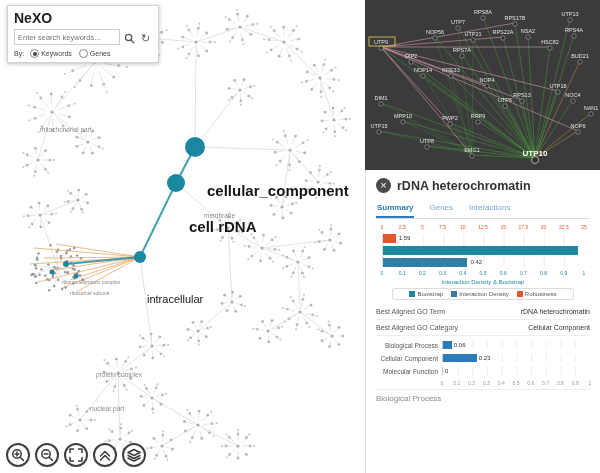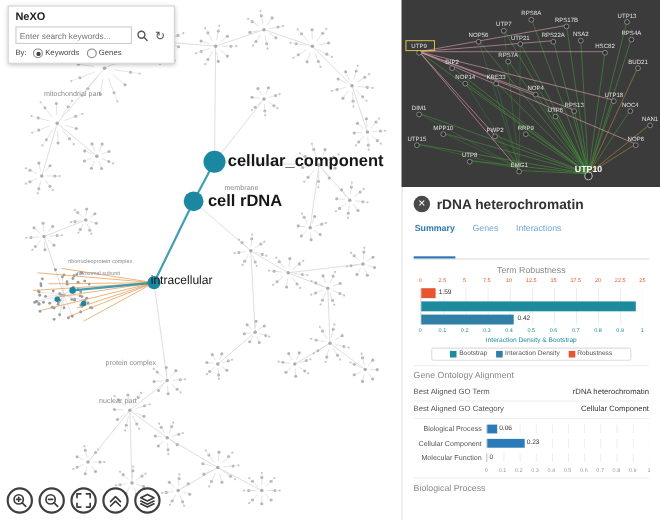--- a/index.html
+++ b/index.html
@@ -1,27 +1,27 @@
 <!DOCTYPE html>
 <html><head>
 <meta charset="utf-8">
 <style>
   html,body{margin:0;padding:0;background:#e9e9e9;}
   #app{position:relative;width:600px;height:473px;font-family:"Liberation Sans",sans-serif;background:#fff;overflow:hidden;}
 
   
   .tree{position:absolute;left:0;top:0;width:365px;height:473px;background:#fff;overflow:hidden;}
   #tree-svg{position:absolute;left:0;top:0;}
-  .tree-label{position:absolute;color:#161616;white-space:nowrap;}
+  .tree-label{position:absolute;color:#161616;white-space:nowrap;margin-top:44px;}
   .tree-label.minor{color:#8a8a8a;}
 
   .search-card{position:absolute;left:7px;top:5px;width:152px;background:#fff;border:1px solid #d2d2d2;
     box-shadow:0 1px 4px rgba(0,0,0,.25);padding:4px 6px;z-index:5;box-sizing:border-box;}
-  .search-title{font-size:10px;font-weight:bold;color:#222;margin-bottom:3px;}
-  .search-row{display:flex;align-items:center;gap:3px;}
+  .search-title{font-size:14px;font-weight:bold;color:#222;margin-bottom:3px;}
+  .search-row{display:flex;align-items:flex-end;gap:3px;}
   .search-input{flex:1;height:14px;font-size:7.5px;border:1px solid #ccc;padding:0 3px;color:#333;min-width:0;}
   .icon-btn{width:13px;height:13px;display:flex;align-items:center;justify-content:center;font-size:11px;color:#555;cursor:pointer;}
   .search-by{display:flex;align-items:center;gap:6px;margin-top:4px;font-size:7px;color:#444;}
   .radio{width:7px;height:7px;border:1px solid #888;border-radius:50%;display:inline-block;position:relative;margin-right:2px;}
   .radio.sel::after{content:"";position:absolute;inset:1.5px;background:#444;border-radius:50%;}
 
   .toolbar{position:absolute;left:6px;bottom:6px;display:flex;gap:5px;z-index:5;}
   .tool-btn{width:24px;height:24px;border:2px solid #3f3f3f;border-radius:50%;background:#fff;
     display:flex;align-items:center;justify-content:center;cursor:pointer;box-sizing:border-box;}
 
@@ -29,21 +29,21 @@
   .net{position:absolute;left:365px;top:0;width:235px;height:170px;background:#3b3b3b;overflow:hidden;}
 
   
   .detail{position:absolute;left:365px;top:170px;width:235px;height:303px;background:#fff;
     border-left:1px solid #e0e0e0;padding:8px 10px;box-sizing:border-box;overflow:hidden;}
   .d-header{display:flex;align-items:center;gap:6px;margin-bottom:7px;}
   .close-btn{width:15px;height:15px;border-radius:50%;background:#4a4a4a;color:#fff;font-size:11px;line-height:14px;
     text-align:center;cursor:pointer;flex:none;}
   .d-title{font-size:12.5px;font-weight:bold;color:#333;}
   .tabs{display:flex;gap:14px;border-bottom:1px solid #ddd;margin-bottom:5px;}
-  .tab{font-size:8px;color:#6fa9d8;padding:3px 1px 21px;cursor:pointer;}
+  .tab{font-size:8px;color:#6fa9d8;padding:3px 1px 4px;cursor:pointer;}
   .tab.active{color:#2f79b5;border-bottom:2px solid #2f79b5;font-weight:bold;}
   .term-row{font-size:8px;color:#777;padding:3px 0 5px;border-bottom:1px solid #bcd9ea;margin-bottom:4px;}
   .term-val{color:#555;}
   .c-title{font-size:8px;color:#888;text-align:center;margin:2px 0 2px;}
   .axis{position:relative;height:7px;margin:0 6px;}
   .axis span{position:absolute;transform:translateX(-50%);font-size:5px;top:0;}
   .axis.top span{color:#e8542e;}
   .axis.bottom span{color:#1d8a9e;}
   .bars{margin:1px 6px;background-image:linear-gradient(to right,#ececec 1px,transparent 1px);
     background-size:10% 100%;border-left:1px solid #ddd;}
@@ -1051,21 +1051,21 @@
         <circle cx="195" cy="147" r="10" fill="#1b87a0"></circle>
         <circle cx="176" cy="183" r="9" fill="#1b87a0"></circle>
         <circle cx="140" cy="257" r="6" fill="#1b87a0"></circle>
         <circle cx="66" cy="264" r="3" fill="#1b87a0"></circle>
         <circle cx="52" cy="272" r="2.5" fill="#1b87a0"></circle>
         <circle cx="76" cy="276" r="2.5" fill="#1b87a0"></circle>
       </svg>
     <div id="tree-labels">
         <div class="tree-label" style="left: 207px; top: 138px; font-size: 15px; font-weight: 600;">cellular_component</div>
         <div class="tree-label" style="left: 189px; top: 174px; font-size: 15px; font-weight: 600;">cell rDNA</div>
-        <div class="tree-label" style="left: 137px; top: 249px; font-size: 11px; font-weight: 500;">intracellular</div>
+        <div class="tree-label" style="left: 147px; top: 249px; font-size: 11px; font-weight: 500;">intracellular</div>
         <div class="tree-label minor" style="left: 40px; top: 82px; font-size: 6.5px;">mitochondrial part</div>
         <div class="tree-label minor" style="left: 204px; top: 168px; font-size: 6.5px;">membrane</div>
         <div class="tree-label minor" style="left: 96px; top: 327px; font-size: 6.5px;">protein complex</div>
         <div class="tree-label minor" style="left: 90px; top: 361px; font-size: 6.5px;">nuclear part</div>
         <div class="tree-label minor" style="left: 62px; top: 235px; font-size: 5px;">ribonucleoprotein complex</div>
         <div class="tree-label minor" style="left: 70px; top: 246px; font-size: 5px;">ribosomal subunit</div>
       </div>
 
     <div class="search-card">
       <div class="search-title">NeXO</div>
@@ -1261,21 +1261,20 @@
     </div>
 
     <div class="tabs" id="tabs">
         <span class="tab active">Summary</span>
         <span class="tab">Genes</span>
         <span class="tab">Interactions</span>
       </div>
 
 
     <div>
-      <div class="c-title">Term Robustness</div>
       <div class="axis top" id="c1-top">
           <span style="left: 0%;">0</span>
           <span style="left: 10%;">2.5</span>
           <span style="left: 20%;">5</span>
           <span style="left: 30%;">7.5</span>
           <span style="left: 40%;">10</span>
           <span style="left: 50%;">12.5</span>
           <span style="left: 60%;">15</span>
           <span style="left: 70%;">17.5</span>
           <span style="left: 80%;">20</span>
@@ -1318,21 +1317,20 @@
             <span class="legend-swatch" style="background: rgb(47, 127, 166);"></span>
             <span>Interaction Density</span>
           </span>
           <span class="legend-item">
             <span class="legend-swatch" style="background: rgb(232, 84, 46);"></span>
             <span>Robustness</span>
           </span>
         </div>
     </div>
 
-    <div class="sec-header">Gene Ontology Alignment</div>
     <div id="go-rows">
         <div class="go-row">
           <span>Best Aligned GO Term</span>
           <span class="go-val">rDNA heterochromatin</span>
         </div>
         <div class="go-row">
           <span>Best Aligned GO Category</span>
           <span class="go-val">Cellular Component</span>
         </div>
       </div>

